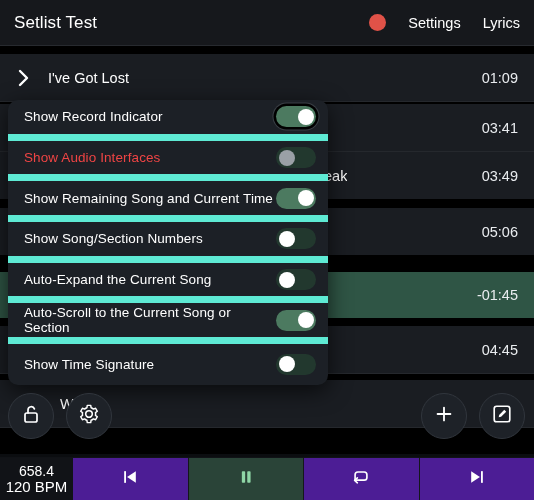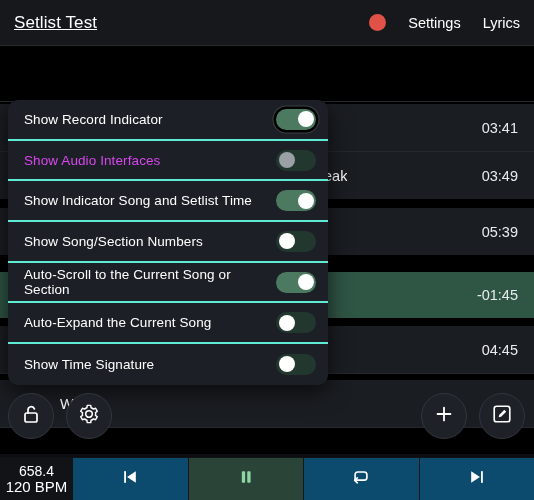--- a/index.html
+++ b/index.html
@@ -20,21 +20,20 @@
   #topbar {
     position: absolute; left: 0; top: 0;
     width: 534px; height: 46px;
     background: #16181c;
     display: flex; align-items: center;
     border-bottom: 1px solid #272a2f;
   }
   #app-title {
     color: #ffffff; font-size: 17px; letter-spacing: .1px;
     margin-left: 14px;
-    text-decoration: underline;
   }
   #topnav {
     margin-left: auto; display: flex; align-items: center;
     gap: 22px; padding-right: 14px;
   }
   #record-dot {
     width: 17px; height: 17px; border-radius: 50%;
     background: #e05248; display: block;
   }
   .topnav-item {
@@ -79,27 +78,27 @@
     background: #1c2026;
     border-radius: 10px;
     overflow: hidden;
     box-shadow: 0 6px 22px rgba(0,0,0,.65);
     z-index: 20;
   }
   .setting-row {
     height: 40.7px;
     display: flex; align-items: center;
     padding: 0 12px 0 16px;
-    border-bottom: 2px solid #5eead4;
+    border-bottom: 7px solid #5eead4;
   }
   .setting-row:last-child { border-bottom: none; }
   .setting-label {
     color: #ffffff; font-size: 13.5px; letter-spacing: .1px;
   }
-  .setting-label.disabled { color: #d946ef; }
+  .setting-label.disabled { color: #ef4444; }
 
   .toggle {
     margin-left: auto;
     width: 40px; height: 21px; border-radius: 11px;
     position: relative; flex: 0 0 40px;
     background: #22382e;
   }
   .toggle.on { background: #4c7a60; }
   .toggle .knob {
     position: absolute; top: 2.5px; left: 2.5px;
@@ -124,21 +123,21 @@
   }
   #fab-lock  { left: 8px;  top: 393px; }
   #fab-gear  { left: 66px; top: 393px; }
   #fab-add   { left: 421px;top: 393px; }
   #fab-edit  { left: 479px;top: 393px; }
 
   
   #transport {
     position: absolute; left: 0; top: 457px;
     width: 534px; height: 43px;
-    background: #0c4a6e;
+    background: #4c1d95;
     display: flex; align-items: stretch;
     border-top: 1px solid #101216;
   }
   #tempo-box {
     width: 73px; flex: 0 0 73px;
     background: #111317;
     display: flex; flex-direction: column;
     align-items: center; justify-content: center;
     color: #ffffff;
   }
@@ -162,36 +161,45 @@
     <div id="app-title">Setlist Test</div>
     <div id="topnav">
       <span id="record-dot"></span>
       <span class="topnav-item">Settings</span>
       <span class="topnav-item">Lyrics</span>
     </div>
   </div>
 
   <div id="songlist">
 
+    <div class="song-row" style="top:8px;height:47px;">
+      <span class="chev">
+        <svg width="14" height="20" viewBox="0 0 14 20" fill="none">
+          <path d="M3 3 L10 10 L3 17" stroke="#ffffff" stroke-width="2.4" stroke-linecap="round" stroke-linejoin="round"></path>
+        </svg>
+      </span>
+      <span class="title">I've Got Lost</span>
+      <span class="time">01:09</span>
+    </div>
     <div class="row-divider" style="top:55px;"></div>
 
     <div class="song-row" style="top:58px;height:47px;">
       <span class="title" style="margin-left:48px;"></span>
       <span class="time">03:41</span>
     </div>
     <div class="row-divider" style="top:105px;"></div>
 
     <div class="song-row" style="top:106px;height:47px;">
       <span class="title" style="margin-left:324px;">eak</span>
       <span class="time">03:49</span>
     </div>
 
     <div class="song-row" style="top:162px;height:47px;">
       <span class="title" style="margin-left:48px;"></span>
-      <span class="time">05:39</span>
+      <span class="time">05:06</span>
     </div>
 
     <div class="song-row current" style="top:226px;height:46px;">
       <span class="title" style="margin-left:48px;"></span>
       <span class="time">-01:45</span>
     </div>
 
     <div class="song-row" style="top:280px;height:47px;">
       <span class="title" style="margin-left:48px;"></span>
       <span class="time">04:45</span>
@@ -214,43 +222,43 @@
     </div>
 
     <div class="setting-row">
       <span class="setting-label disabled">Show Audio Interfaces</span>
       <span class="toggle disabled">
           <span class="knob"></span>
         </span>
     </div>
 
     <div class="setting-row">
-      <span class="setting-label">Show Indicator Song and Setlist Time</span>
+      <span class="setting-label">Show Remaining Song and Current Time</span>
       <span class="toggle on">
           <span class="knob"></span>
         </span>
     </div>
 
     <div class="setting-row">
       <span class="setting-label">Show Song/Section Numbers</span>
       <span class="toggle">
           <span class="knob"></span>
         </span>
     </div>
 
     <div class="setting-row">
+      <span class="setting-label">Auto-Expand the Current Song</span>
+      <span class="toggle">
+          <span class="knob"></span>
+        </span>
+    </div>
+
+    <div class="setting-row">
       <span class="setting-label">Auto-Scroll to the Current Song or Section</span>
       <span class="toggle on">
-          <span class="knob"></span>
-        </span>
-    </div>
-
-    <div class="setting-row">
-      <span class="setting-label">Auto-Expand the Current Song</span>
-      <span class="toggle">
           <span class="knob"></span>
         </span>
     </div>
 
     <div class="setting-row">
       <span class="setting-label">Show Time Signature</span>
       <span class="toggle">
           <span class="knob"></span>
         </span>
     </div>

